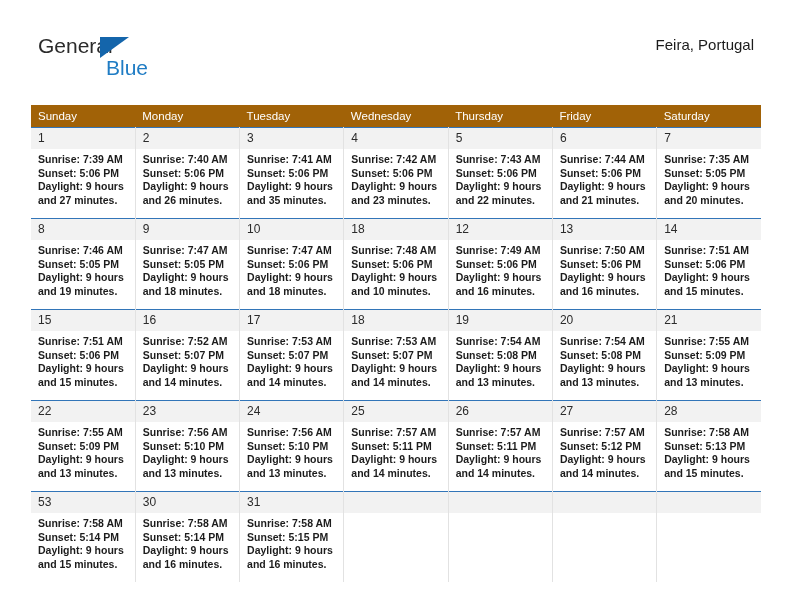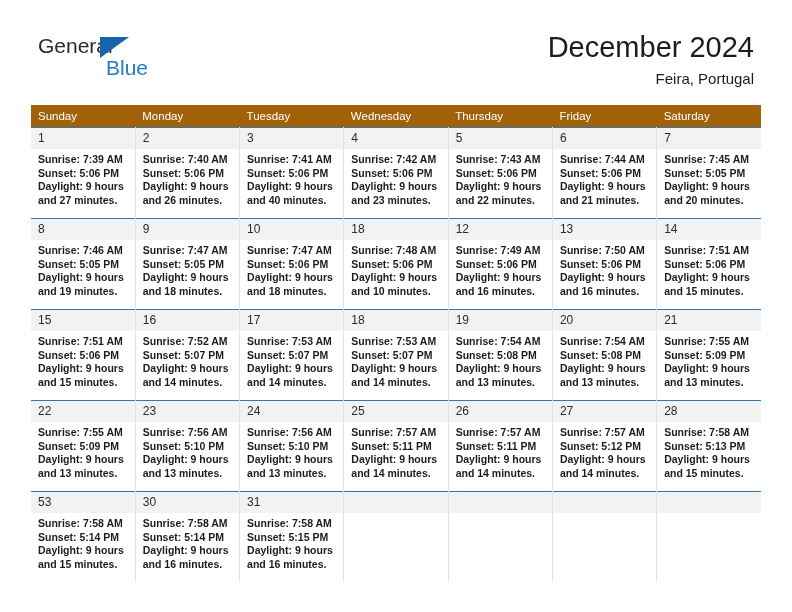--- a/index.html
+++ b/index.html
@@ -146,21 +146,20 @@
 
   <div class="masthead">
 
     <div class="logo">
       <span class="logo-general">General</span>
       <span class="logo-tri"></span>
       <span class="logo-blue">Blue</span>
     </div>
 
     <div class="title-block">
-      <div class="cal-title">December 2024</div>
       <div class="cal-subtitle">Feira, Portugal</div>
     </div>
 
   </div>
 
   <table class="calendar">
     <colgroup>
       <col>
         <col>
         <col>
@@ -200,21 +199,21 @@
             <div>Daylight: 9 hours</div>
             <div>and 26 minutes.</div>
           </div>
         </td>
         <td>
           <div class="daynum">3</div>
           <div class="info">
             <div>Sunrise: 7:41 AM</div>
             <div>Sunset: 5:06 PM</div>
             <div>Daylight: 9 hours</div>
-            <div>and 40 minutes.</div>
+            <div>and 35 minutes.</div>
           </div>
         </td>
         <td>
           <div class="daynum">4</div>
           <div class="info">
             <div>Sunrise: 7:42 AM</div>
             <div>Sunset: 5:06 PM</div>
             <div>Daylight: 9 hours</div>
             <div>and 23 minutes.</div>
           </div>
@@ -233,21 +232,21 @@
           <div class="info">
             <div>Sunrise: 7:44 AM</div>
             <div>Sunset: 5:06 PM</div>
             <div>Daylight: 9 hours</div>
             <div>and 21 minutes.</div>
           </div>
         </td>
         <td class="last-col">
           <div class="daynum">7</div>
           <div class="info">
-            <div>Sunrise: 7:45 AM</div>
+            <div>Sunrise: 7:35 AM</div>
             <div>Sunset: 5:05 PM</div>
             <div>Daylight: 9 hours</div>
             <div>and 20 minutes.</div>
           </div>
         </td>
       </tr>
 
       <tr>
         <td>
           <div class="daynum">8</div>

